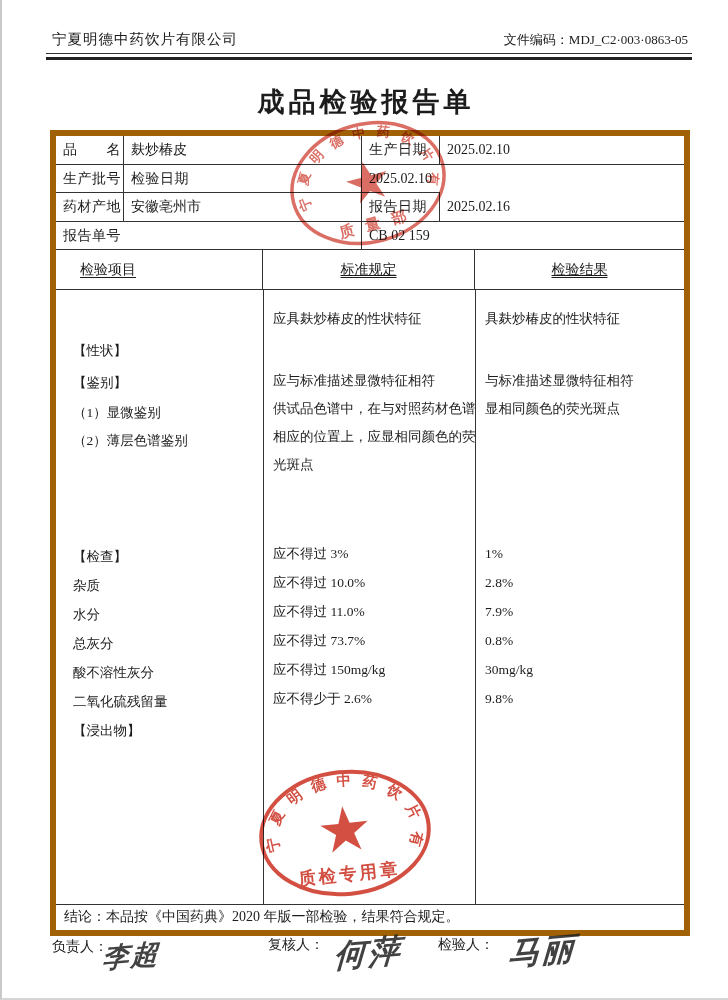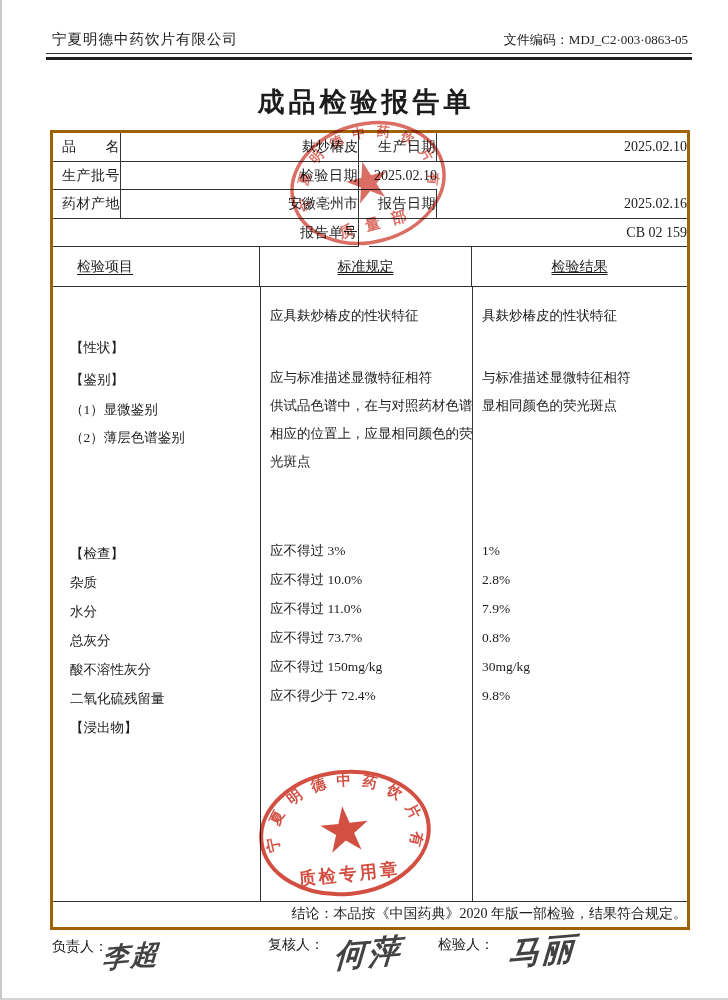--- a/index.html
+++ b/index.html
@@ -16,24 +16,24 @@
   }
   
   .hdr-company{position:absolute;left:50px;top:30px;font-size:14.5px;letter-spacing:1px;}
   .hdr-code{position:absolute;right:40px;top:31px;font-size:13px;}
   .rule-thin{position:absolute;left:44px;top:53px;width:646px;height:1px;background:#333;}
   .rule-thick{position:absolute;left:44px;top:57px;width:646px;height:3px;background:#222;}
   
   .title{position:absolute;left:0;top:84px;width:728px;text-align:center;
          font-size:27px;font-weight:bold;letter-spacing:4px;}
   
-  .doc-table{position:absolute;left:48px;top:130px;width:640px;border:3px solid #a16207;
-             box-sizing:border-box;font-size:14px;text-align:right;}
+  .doc-table{position:absolute;left:48px;top:130px;width:640px;border:6px solid #a16207;
+             box-sizing:border-box;font-size:14px;}
   .info-grid{display:grid;grid-template-columns:68px 238px 78px 1fr;}
-  .info-grid4{display:grid;grid-template-columns:306px 1fr;gap:10px;}
+  .info-grid4{display:grid;grid-template-columns:306px 1fr;}
   .cell{height:28.5px;line-height:28.5px;padding-left:7px;white-space:nowrap;overflow:hidden;
         border-bottom:1px solid #333;box-sizing:border-box;}
   .cell.bR{border-right:1px solid #333;}
   .lbl{letter-spacing:0.5px;}
   .mono-ish{font-size:14px;}
   
   .insp-head{display:grid;grid-template-columns:207px 212px 1fr;height:40px;}
   .ih-cell{border-right:1px solid #333;border-bottom:1px solid #333;box-sizing:border-box;
            display:flex;align-items:center;}
   .ih-cell:last-child{border-right:none;}
@@ -141,21 +141,21 @@
 
       <div class="bline cItem" style="top:342px">酸不溶性灰分</div>
       <div class="bline cStd" style="top:342px">应不得过 73.7%</div>
       <div class="bline cRes" style="top:342px">0.8%</div>
 
       <div class="bline cItem" style="top:371px">二氧化硫残留量</div>
       <div class="bline cStd" style="top:371px">应不得过 150mg/kg</div>
       <div class="bline cRes" style="top:371px">30mg/kg</div>
 
       <div class="bline cItem" style="top:400px">【浸出物】</div>
-      <div class="bline cStd" style="top:400px">应不得少于 72.4%</div>
+      <div class="bline cStd" style="top:400px">应不得少于 2.6%</div>
       <div class="bline cRes" style="top:400px">9.8%</div>
     </div>
 
     <div class="concl">结论：本品按《中国药典》2020 年版一部检验，结果符合规定。</div>
   </div>
 
   <div class="sig-label" style="left:50px;top:938px;">负责人：</div>
   <div class="sig" style="left:100px;top:938px;">李超</div>
   <div class="sig-label" style="left:266px;top:936px;">复核人：</div>
   <div class="sig" style="left:332px;top:932px;font-size:32px;">何萍</div>

